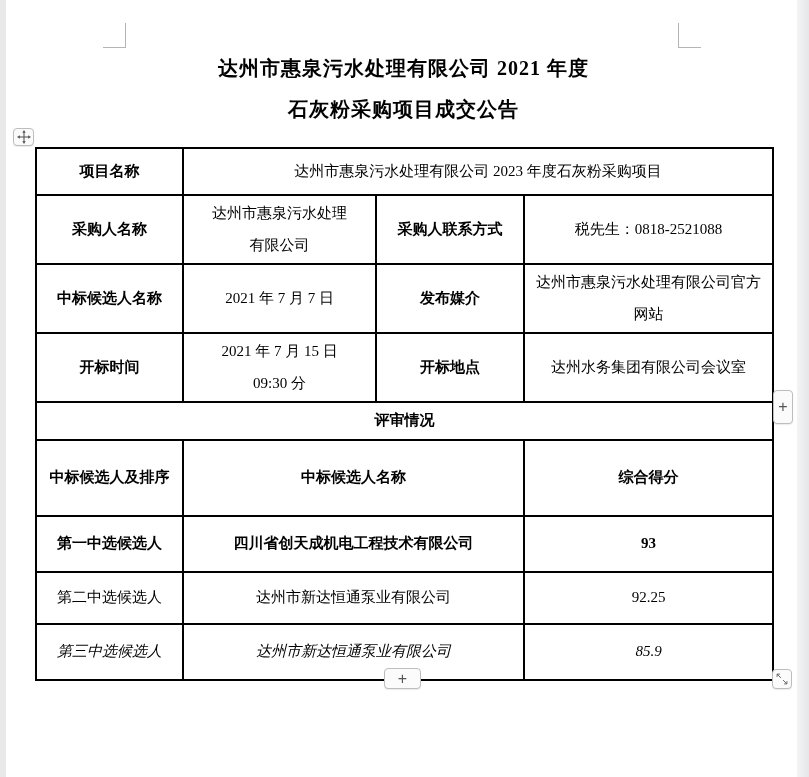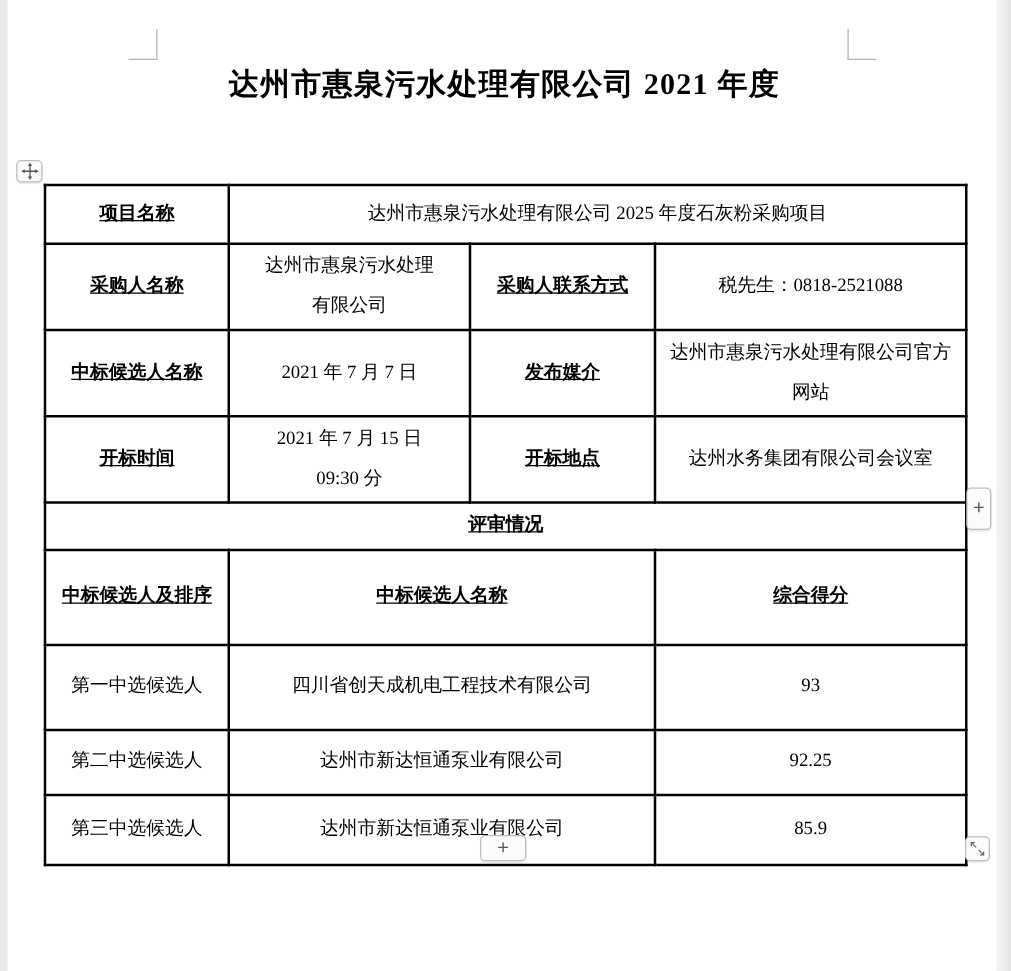--- a/index.html
+++ b/index.html
@@ -18,39 +18,39 @@
     position:absolute;right:0;top:0;width:12px;height:777px;
     background:linear-gradient(to right,#f4f4f4,#e4e6e8);
   }
   
   .corner{position:absolute;width:22px;height:24px;}
   .corner.tl{left:103px;top:23px;border-right:1px solid #b4b4b4;border-bottom:1px solid #b4b4b4;}
   .corner.tr{left:678px;top:23px;border-left:1px solid #b4b4b4;border-bottom:1px solid #b4b4b4;}
   
   .doc-title{
     position:absolute;left:35px;top:48px;width:737px;
-    text-align:center;font-size:24px;font-weight:bold;
+    text-align:center;font-size:20px;font-weight:bold;
     line-height:41px;letter-spacing:1px;
   }
   
   table.doc-table{
     position:absolute;left:35px;top:147px;width:737px;
     border-collapse:collapse;table-layout:fixed;
     font-size:15px;
   }
   table.doc-table td{
     border:2px solid #000;
     text-align:center;vertical-align:middle;
     padding:2px 6px;line-height:2.1;
     overflow:hidden;
   }
-  td.lbl{font-weight:bold;text-decoration:underline;}
+  td.lbl{font-weight:bold;}
   tr.r1{height:47px;} tr.r2{height:61px;} tr.r3{height:65px;}
   tr.r4{height:64px;} tr.r5{height:27px;} tr.r6{height:76px;}
-  tr.r7{height:68px;} tr.r8{height:52px;} tr.r9{height:56px;}
+  tr.r7{height:56px;font-weight:bold;} tr.r8{height:52px;} tr.r9{height:56px;font-style:italic;}
   
   .handle-btn{
     position:absolute;box-sizing:border-box;
     background:#fbfbfb;border:1px solid #bdbdbd;border-radius:4px;
     display:flex;align-items:center;justify-content:center;
     padding:0;margin:0;cursor:pointer;
     color:#555;font-family:"Liberation Sans","DejaVu Sans",sans-serif;
     box-shadow:0 1px 1px rgba(0,0,0,0.08);
   }
   .move-handle{left:13px;top:128px;width:21px;height:18px;}
@@ -76,33 +76,34 @@
       <path d="M10 0 L7.6 4 L12.4 4 Z" stroke="none"></path>
       <path d="M10 20 L7.6 16 L12.4 16 Z" stroke="none"></path>
       <path d="M0 10 L4 7.6 L4 12.4 Z" stroke="none"></path>
       <path d="M20 10 L16 7.6 L16 12.4 Z" stroke="none"></path>
     </g>
   </svg>
 </button>
 
 <div class="doc-title">
   <div>达州市惠泉污水处理有限公司 2021 年度</div>
+  <div>石灰粉采购项目成交公告</div>
 </div>
 
 <table class="doc-table">
   <colgroup>
     <col style="width:147px">
       <col style="width:193px">
       <col style="width:148px">
       <col style="width:249px">
   </colgroup>
   <tbody>
       <tr class="r1">
     <td class="lbl">项目名称</td>
-    <td colspan="3">达州市惠泉污水处理有限公司 2025 年度石灰粉采购项目</td>
+    <td colspan="3">达州市惠泉污水处理有限公司 2023 年度石灰粉采购项目</td>
   </tr>
   <tr class="r2">
     <td class="lbl">采购人名称</td>
     <td>
       <div>达州市惠泉污水处理</div>
       <div>有限公司</div>
     </td>
     <td class="lbl">采购人联系方式</td>
     <td>税先生：0818-2521088</td>
   </tr>

